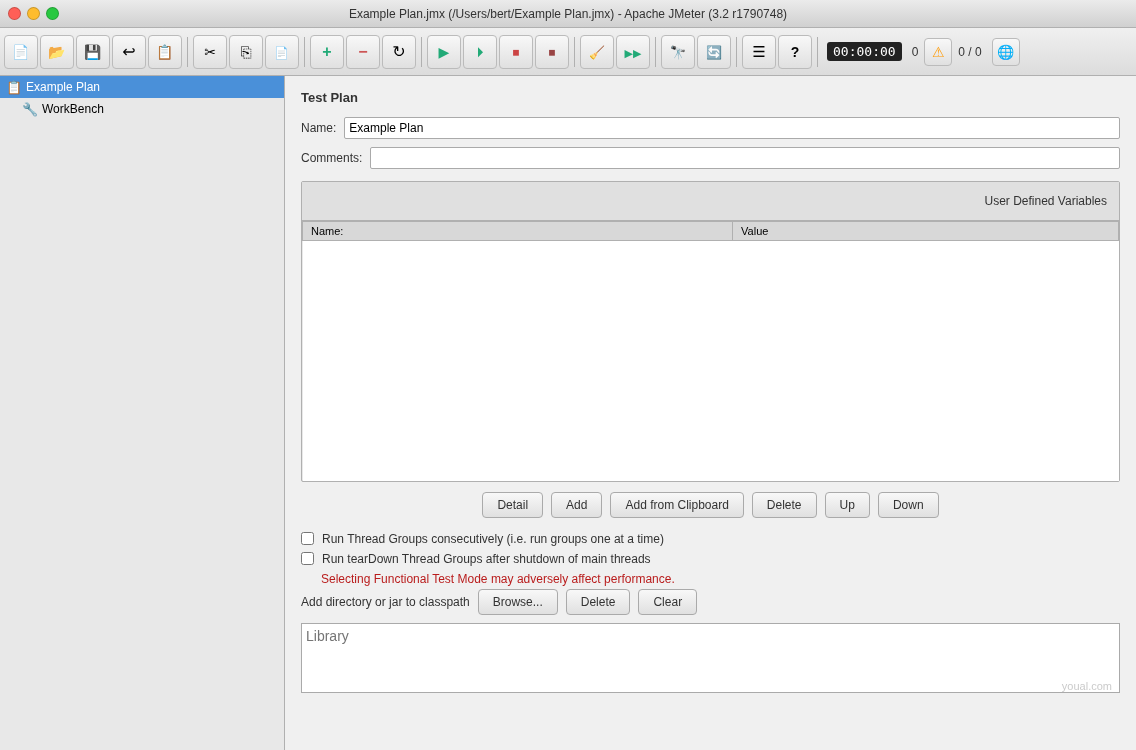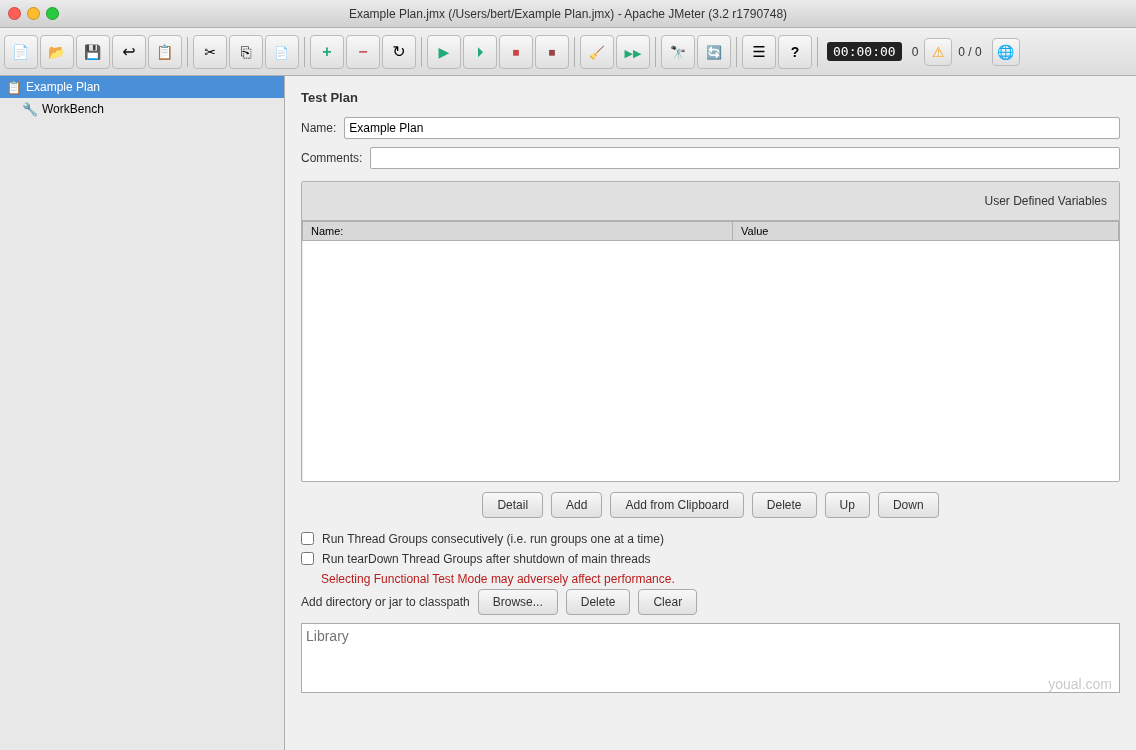--- a/index.html
+++ b/index.html
@@ -269,21 +269,21 @@
       font-family: inherit;
     }
 
     .watermark {
       position: relative;
     }
     .watermark-text {
       position: absolute;
       bottom: 4px;
       right: 8px;
-      font-size: 14px;
+      font-size: 11px;
       color: rgba(150,150,150,0.5);
       pointer-events: none;
       margin-left: 44px;
     }
 
     
     .icon-new::before { content: '📄'; font-size: 14px; }
     .icon-open::before { content: '📂'; font-size: 14px; }
     .icon-save::before { content: '💾'; font-size: 14px; }
     .icon-revert::before { content: '↩'; font-size: 16px; }

